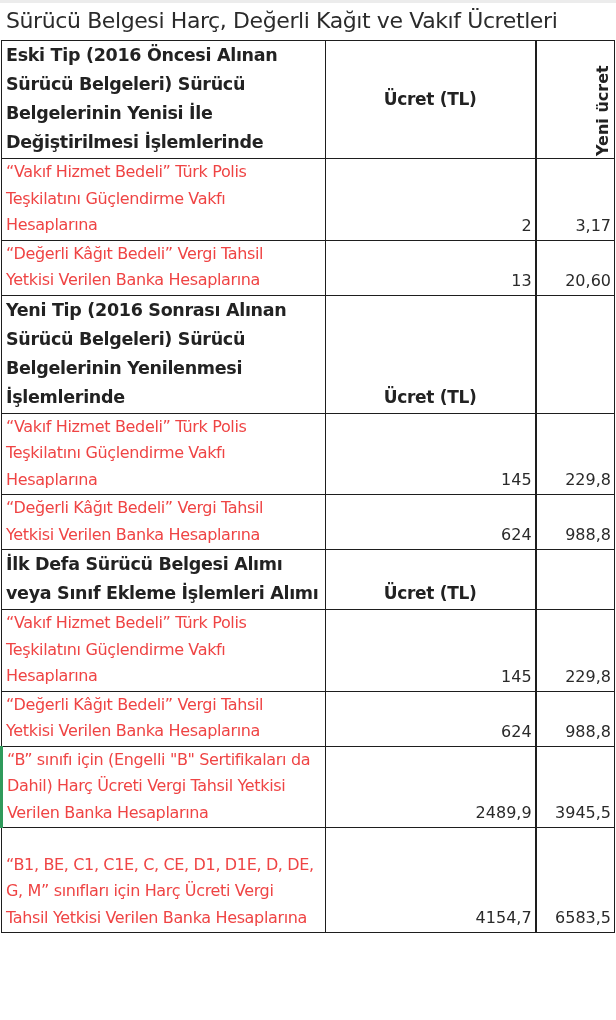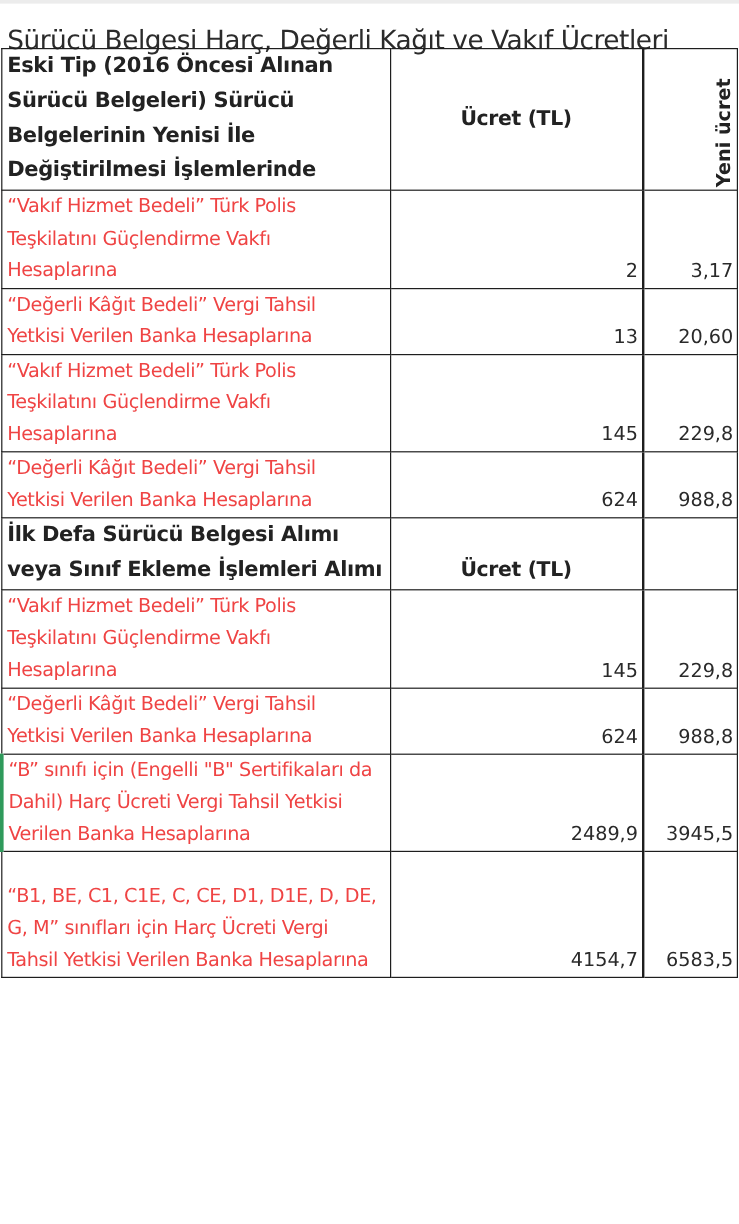--- a/index.html
+++ b/index.html
@@ -1,20 +1,20 @@
 <!DOCTYPE html>
 <html><head>
 <meta charset="utf-8">
 <style>
   html, body { margin: 0; padding: 0; background: #ffffff; }
   body { width: 616px; height: 1020px; overflow: hidden; position: relative;
          font-family: "DejaVu Sans", "Liberation Sans", sans-serif; color: #222; }
   .topstrip { position: absolute; left: 0; top: 0; width: 616px; height: 3px; background: #ececec; }
   .title { position: absolute; left: 6px; top: 4px; height: 36px; line-height: 34px;
-           font-size: 22px; color: #2b2b2b; font-weight: normal; letter-spacing: -0.4px; white-space: nowrap; margin-top: 14px; }
+           font-size: 22px; color: #2b2b2b; font-weight: normal; letter-spacing: -0.4px; white-space: nowrap; }
   table.fees { position: absolute; left: 0; top: 40px; border-collapse: collapse; table-layout: fixed; width: 615px; }
   table.fees td { border: 1.5px solid #1e1e1e; padding: 0 4px 1px 4px; vertical-align: bottom; margin-left: 32px; }
   td.c1 { width: 313px; }
   td.c2 { width: 200px; }
   td.c3 { width: 77px; border-left-width: 2.5px !important; border-right-width: 1.5px !important; }
   .hdr { font-weight: bold; font-size: 17.5px; line-height: 29px; color: #222; letter-spacing: -0.3px; }
   .desc { font-size: 16px; line-height: 26.5px; color: #ef4444; letter-spacing: -0.35px; }
   .num { text-align: right; font-size: 16px; line-height: 26px; color: #2a2a2a; padding-right: 3px !important; }
   .unit { font-weight: bold; font-size: 17px; color: #222; line-height: 29px; vertical-align: middle !important; letter-spacing: -0.3px; text-align: center; }
   .unit.bottom { vertical-align: bottom !important; }
@@ -58,20 +58,30 @@
   </tr>
   <tr style="height:54px">
     <td class="c1 desc">
       <div>“Değerli Kâğıt Bedeli” Vergi Tahsil</div>
       <div>Yetkisi Verilen Banka Hesaplarına</div>
     </td>
     <td class="c2 num">13</td>
     <td class="c3 num">20,60</td>
   </tr>
 
+  <tr style="height:116px">
+    <td class="c1 hdr">
+      <div>Yeni Tip (2016 Sonrası Alınan</div>
+      <div>Sürücü Belgeleri) Sürücü</div>
+      <div>Belgelerinin Yenilenmesi</div>
+      <div>İşlemlerinde</div>
+    </td>
+    <td class="c2 unit bottom">Ücret (TL)</td>
+    <td class="c3"></td>
+  </tr>
   <tr style="height:80px">
     <td class="c1 desc">
       <div>“Vakıf Hizmet Bedeli” Türk Polis</div>
       <div>Teşkilatını Güçlendirme Vakfı</div>
       <div>Hesaplarına</div>
     </td>
     <td class="c2 num">145</td>
     <td class="c3 num">229,8</td>
   </tr>
   <tr style="height:53px">

